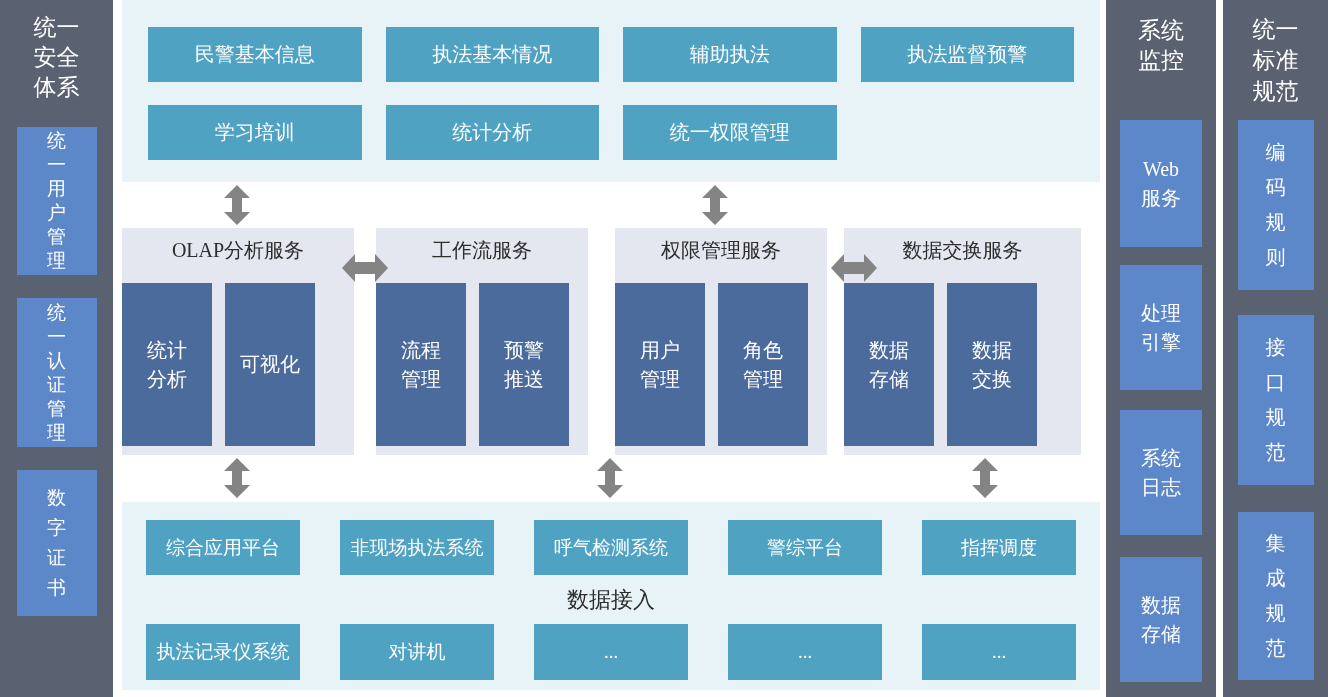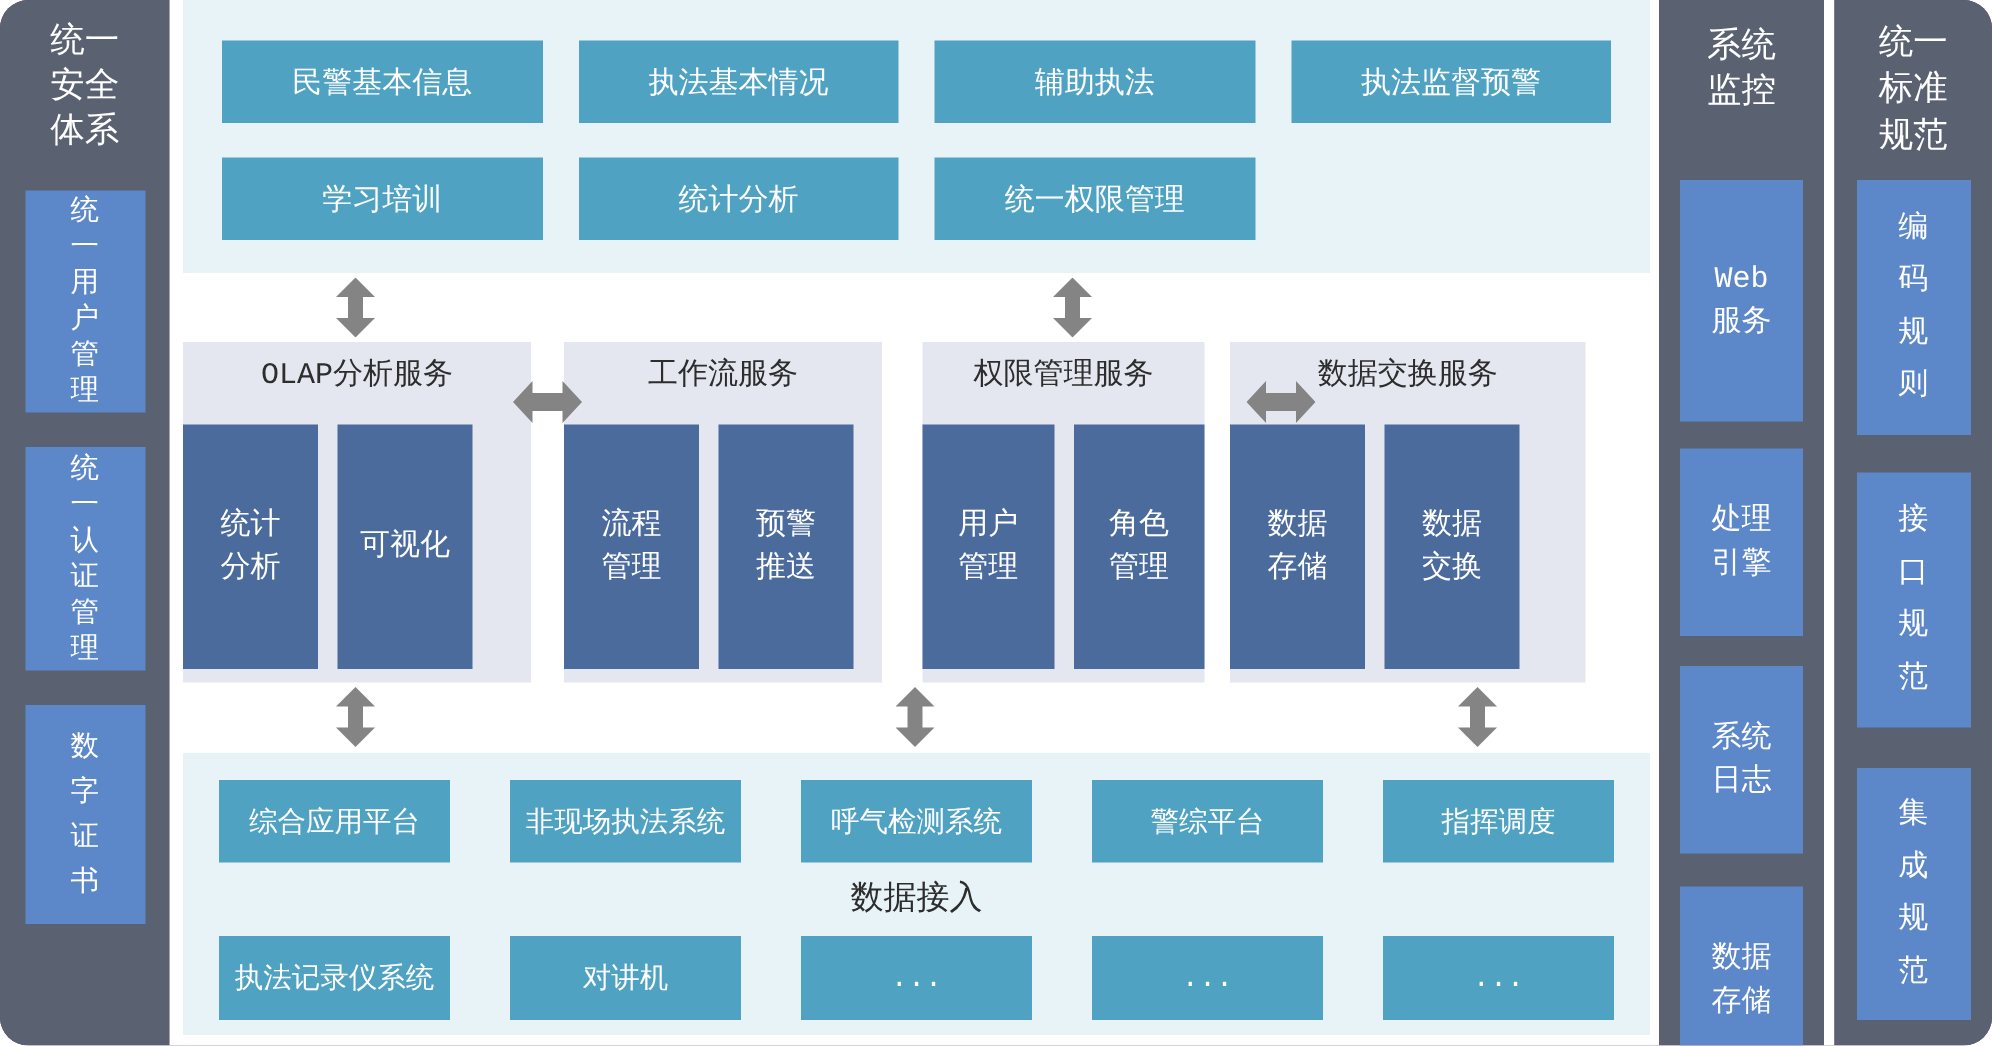--- a/index.html
+++ b/index.html
@@ -1,23 +1,22 @@
 <!DOCTYPE html>
 <html><head>
 <meta charset="utf-8">
 <style>
   * { box-sizing: border-box; margin: 0; padding: 0; }
   html,body { background:#ffffff; }
   .app {
     width: 1328px; height: 697px;
-    font-family: Liberation Mono, monospace;
+    font-family: Liberation Serif, serif;
     display: flex;
-    background: #701a75;
+    background: #bef264;
     overflow: hidden;
-    border-radius: 19px;
   }
   
   .sidecol { background: #5a6170; color: #ffffff; flex-shrink: 0; }
   .sidecol.left  { width: 113px; }
   .sidecol.monitor { width: 110px; }
   .sidecol.standard { width: 105px; }
   .gapcol { width: 7px; background: #ffffff; flex-shrink: 0; }
 
   .side-title { text-align: center; white-space: pre-line; color:#fff; }
   .left .side-title     { font-size: 23px; line-height: 30px; padding-top: 13px; }
@@ -29,21 +28,21 @@
     margin: 0 auto;
     display: flex; align-items: center; justify-content: center;
     text-align: center; white-space: pre-line;
   }
   .left .side-box { width: 80px; font-size: 19px; line-height: 24px; }
   .left .side-box.b1 { height: 148px; margin-top: 24px; }
   .left .side-box.b2 { height: 149px; margin-top: 23px; }
   .left .side-box.b3 { height: 146px; margin-top: 23px; line-height: 30px; }
 
   .monitor .side-box { width: 82px; font-size: 20px; line-height: 29px; }
-  .monitor .side-box.b1 { height: 161px; margin-top: 44px; }
+  .monitor .side-box.b1 { height: 127px; margin-top: 44px; }
   .monitor .side-box.b2 { height: 125px; margin-top: 18px; }
   .monitor .side-box.b3 { height: 125px; margin-top: 20px; }
   .monitor .side-box.b4 { height: 125px; margin-top: 22px; }
 
   .standard .side-box { width: 76px; font-size: 20px; line-height: 35px; }
   .standard .side-box.b1 { height: 170px; margin-top: 13px; }
   .standard .side-box.b2 { height: 170px; margin-top: 25px; }
   .standard .side-box.b3 { height: 168px; margin-top: 27px; }
 
   
@@ -150,21 +149,21 @@
       </div>
       <div class="panel" style="width:212px;margin-right:27px">
         <div class="ptitle">工作流服务</div>
         <div class="pboxes">
           <div class="pbox">流程
 管理</div>
           <div class="pbox">预警
 推送</div>
         </div>
       </div>
-      <div class="panel" style="width:188px;margin-right:17px">
+      <div class="panel" style="width:212px;margin-right:17px">
         <div class="ptitle">权限管理服务</div>
         <div class="pboxes">
           <div class="pbox">用户
 管理</div>
           <div class="pbox">角色
 管理</div>
         </div>
       </div>
       <div class="panel" style="width:237px">
         <div class="ptitle">数据交换服务</div>

